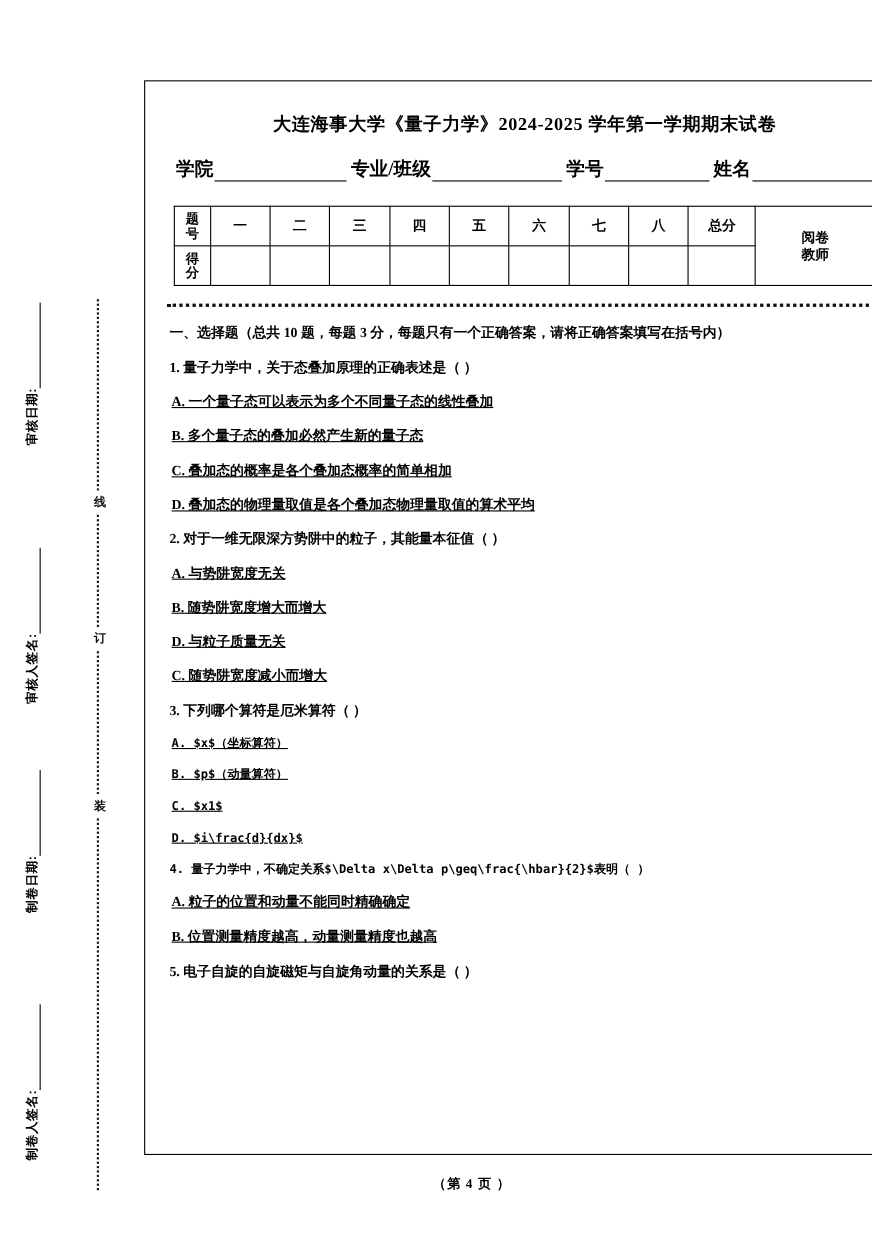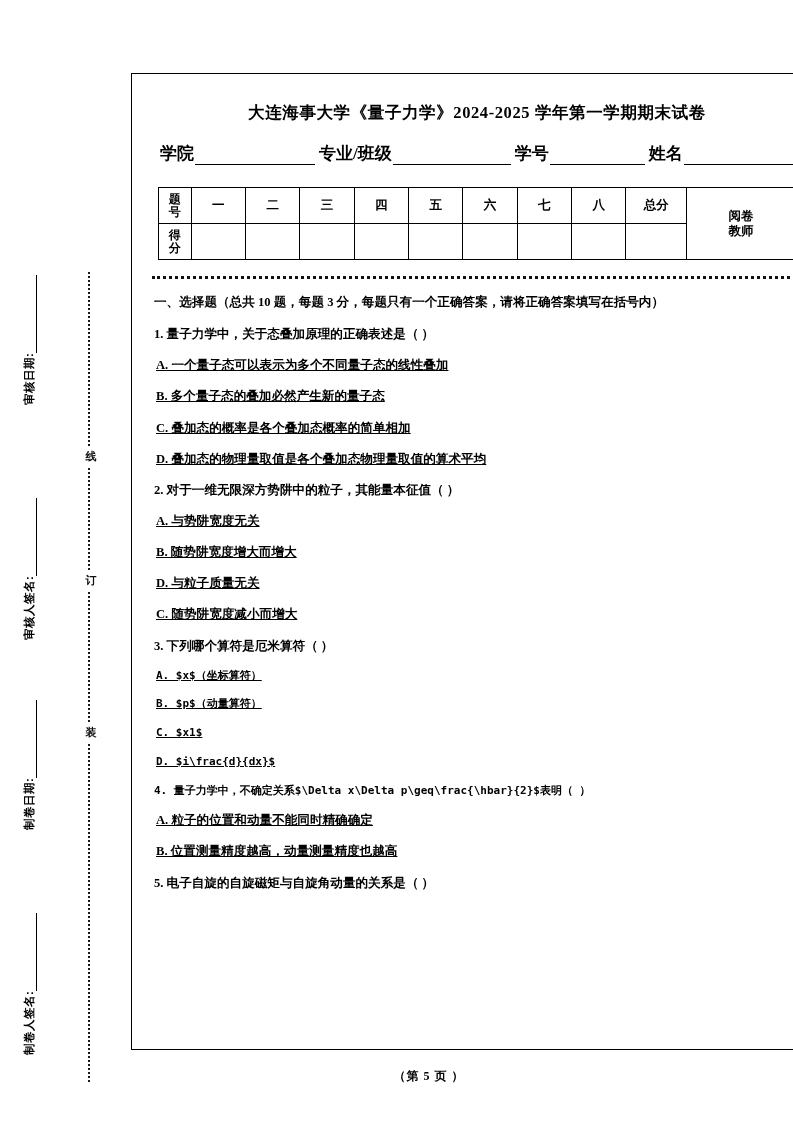--- a/index.html
+++ b/index.html
@@ -293,13 +293,13 @@
 
     <div class="qstem mono">4. 量子力学中，不确定关系$\Delta x\Delta p\geq\frac{\hbar}{2}$表明（   ）</div>
     <div class="qopt">A. 粒子的位置和动量不能同时精确确定</div>
     <div class="qopt">B. 位置测量精度越高，动量测量精度也越高</div>
 
     <div class="qstem">5. 电子自旋的自旋磁矩与自旋角动量的关系是（   ）</div>
 
   </div>
 </div>
 
-<div class="footer">（第 5 页 ）</div>
+<div class="footer">（第 4 页 ）</div>
 
 </body></html>

